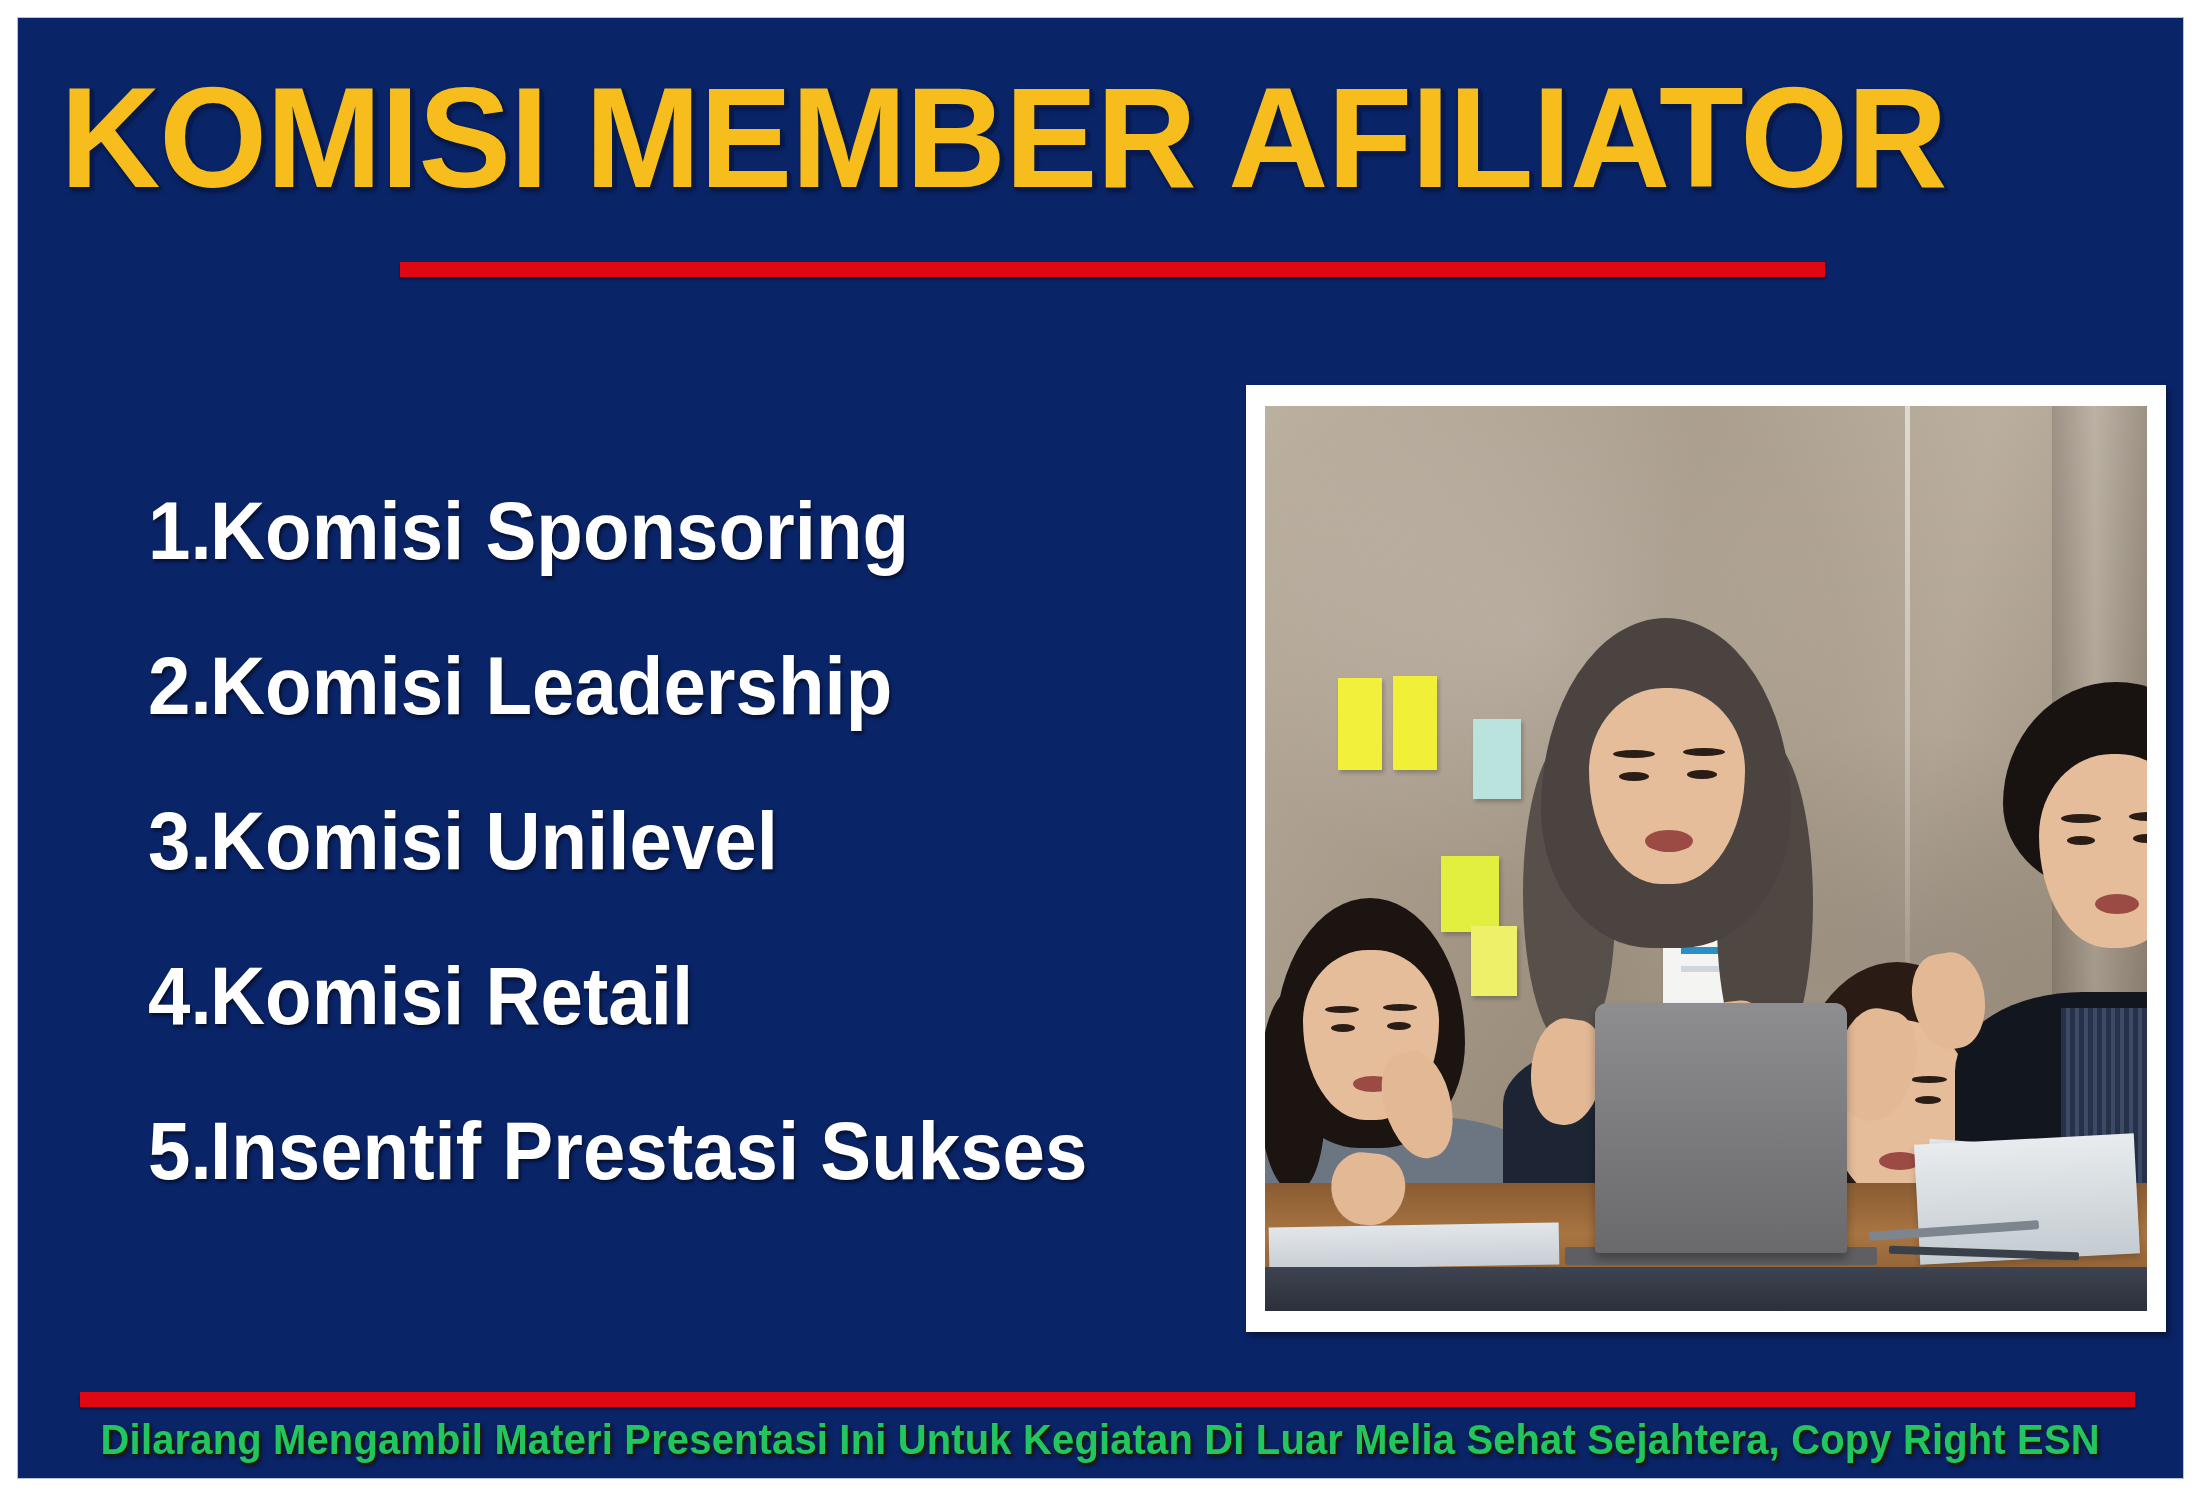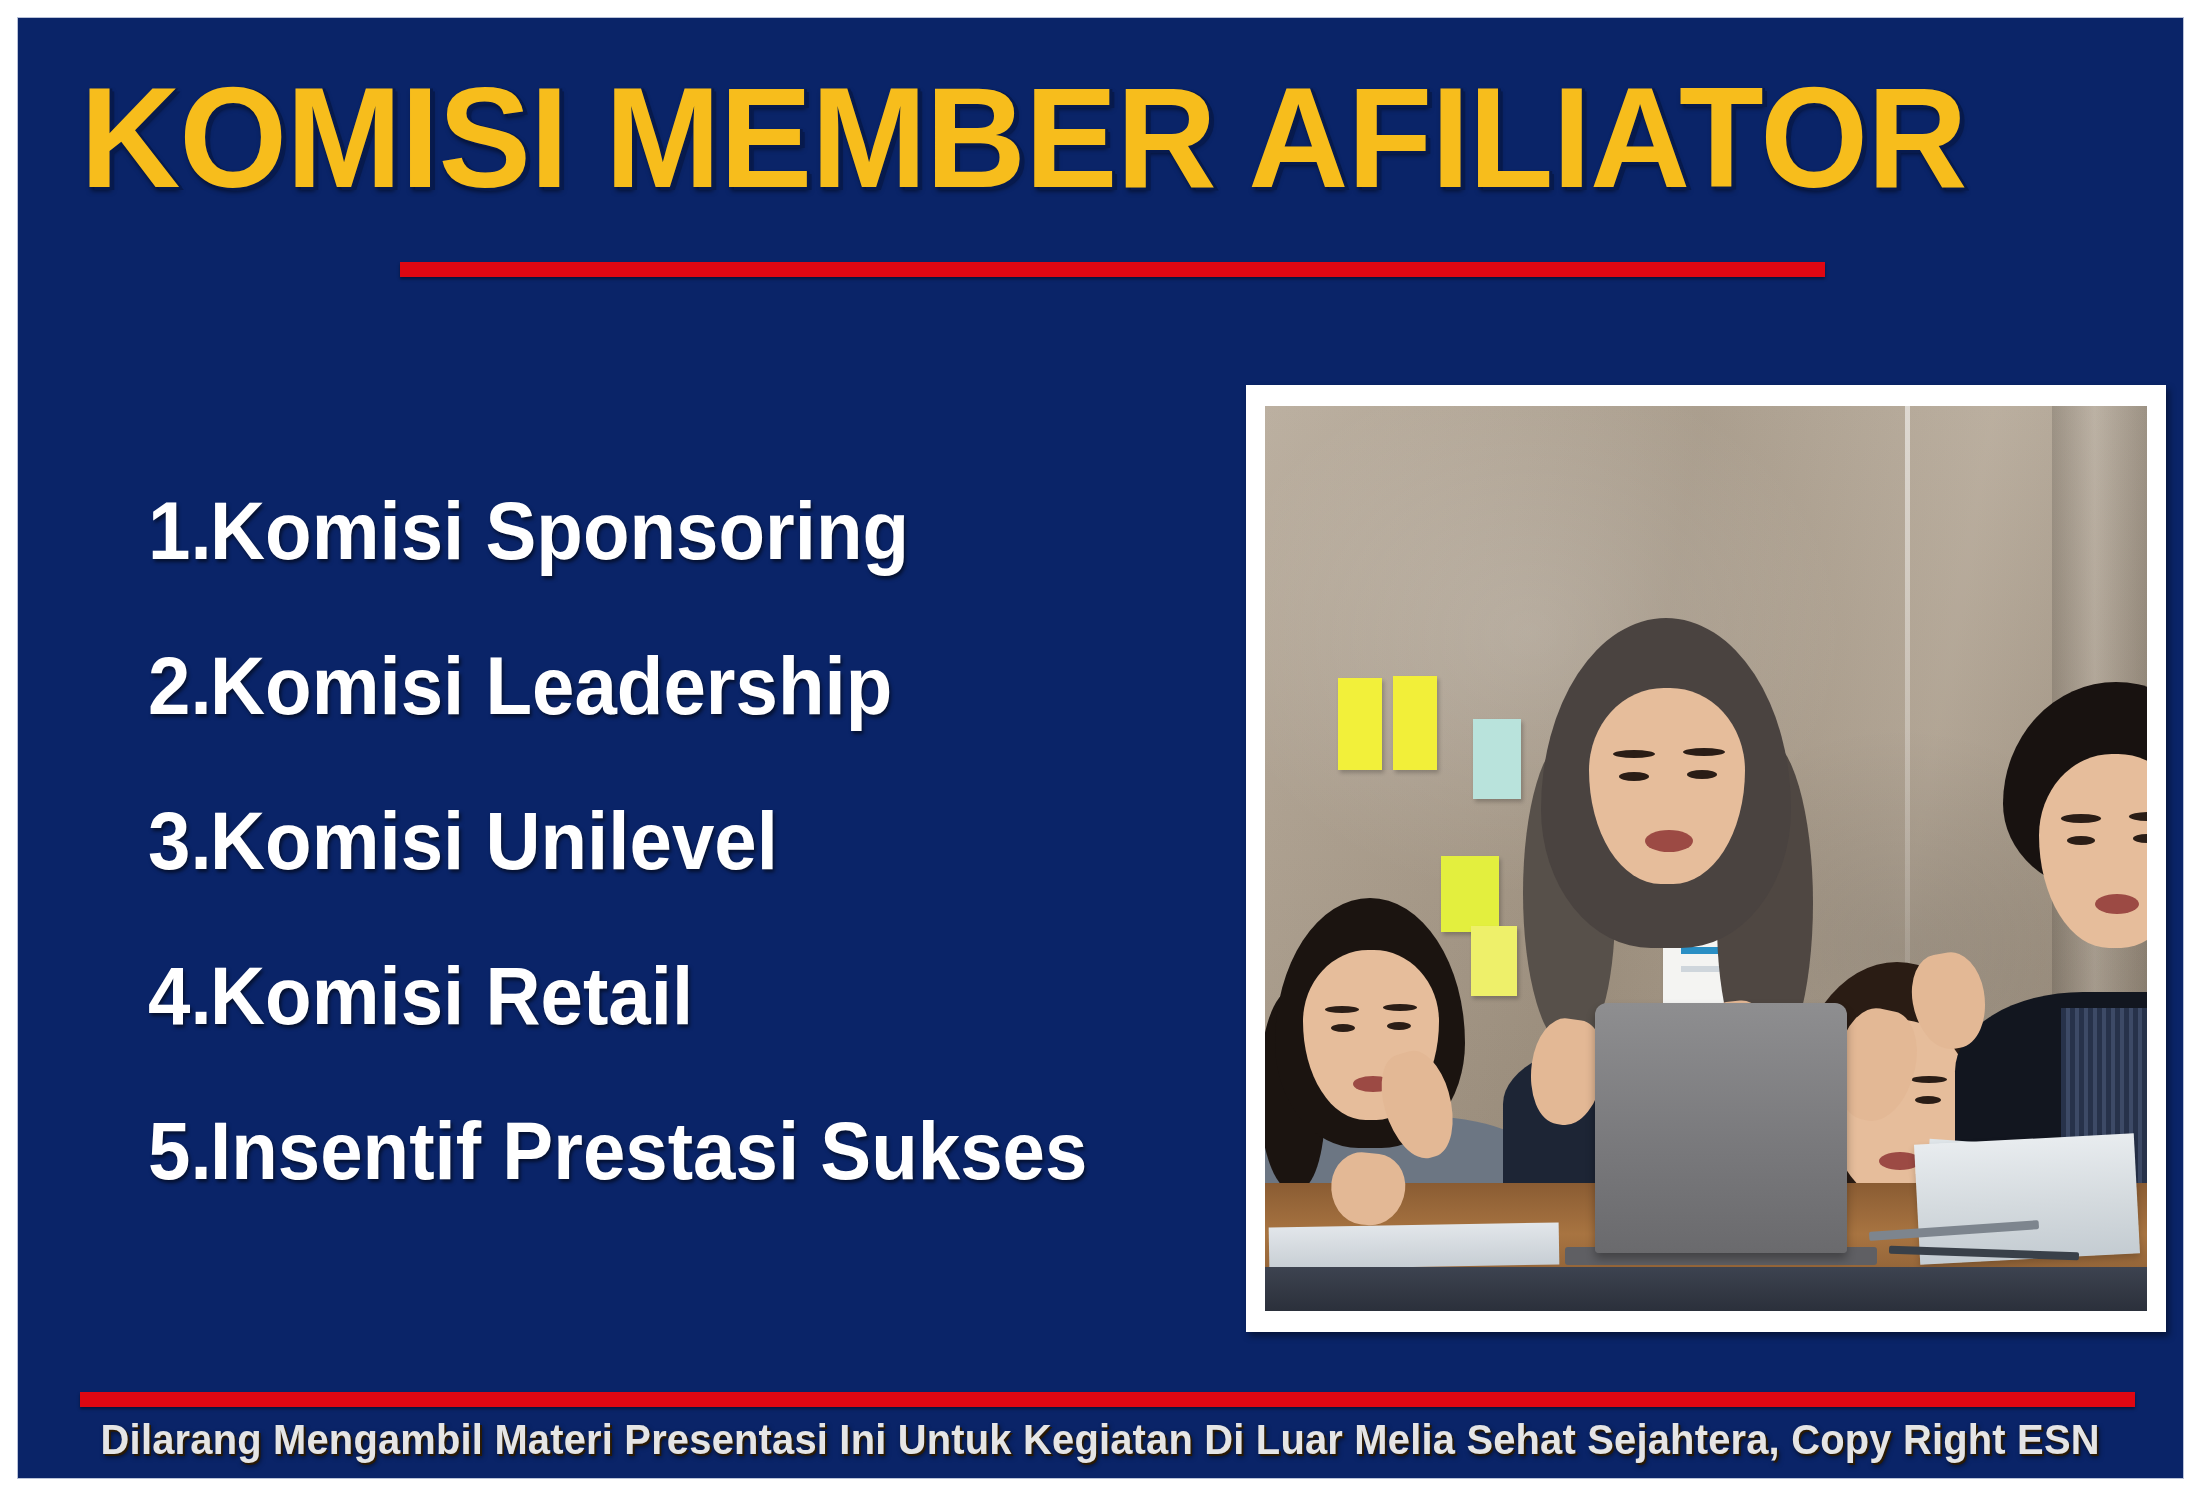--- a/index.html
+++ b/index.html
@@ -28,22 +28,21 @@
     background: #0a2468;
     box-shadow: 0 0 0 1px #b9c2d8;
     overflow: hidden;
   }
 
   
   #title-block {
     position: absolute;
     left: 0; top: 48px;
     width: 1958px;
-    text-align: left;
-    padding-left: 33px;
+    text-align: right;
   }
   #slide-title {
     display: inline-block;
     font-family: "Liberation Sans", sans-serif;
     font-weight: bold;
     font-size: 143px;
     line-height: 1.0;
     letter-spacing: -1px;
     color: #f7bd1c;
     transform: scaleX(0.97);
@@ -302,21 +301,21 @@
   #hand-4 { left: 438px; bottom: 214px; width: 70px; height: 96px;  transform: rotate(-6deg); }
   #hand-5 { left: 572px; bottom: 190px; width: 78px; height: 112px; transform: rotate(12deg); }
   #hand-6 { left: 648px; bottom: 262px; width: 72px; height: 96px;  transform: rotate(-10deg); }
 
   
   #footer-text {
     position: absolute;
     left: 0; top: 1398px;
     width: 2165px;
     text-align: center;
-    color: #e5e5e5;
+    color: #22c55e;
     font-family: "Liberation Sans", sans-serif;
     font-weight: bold;
     font-size: 42px;
     line-height: 48px;
     letter-spacing: 0.2px;
     white-space: nowrap;
     text-shadow: 2px 2px 0 #2a1a05, 2px 3px 5px rgba(0,0,0,0.6);
   }
   #footer-text span { display:inline-block; transform: scaleX(0.95); }
 </style>

